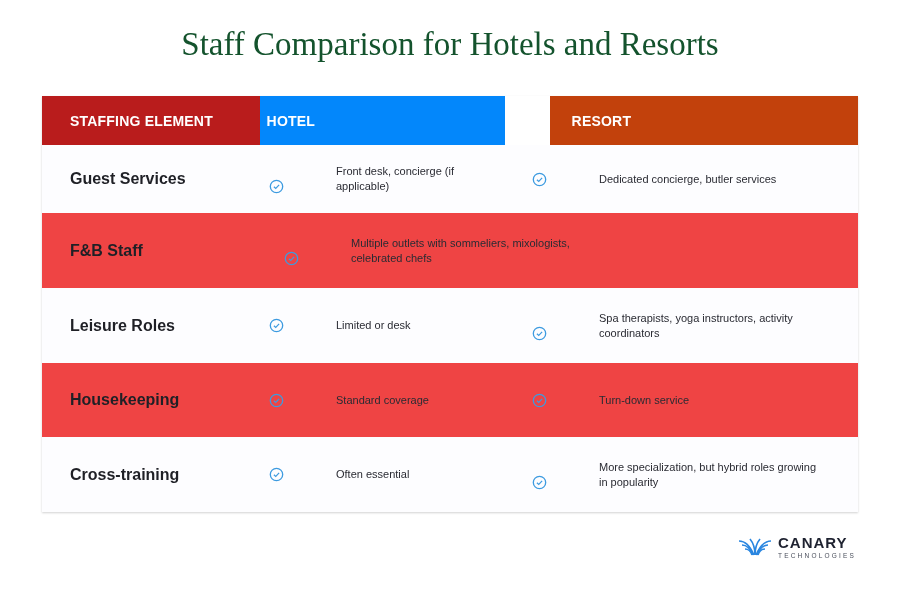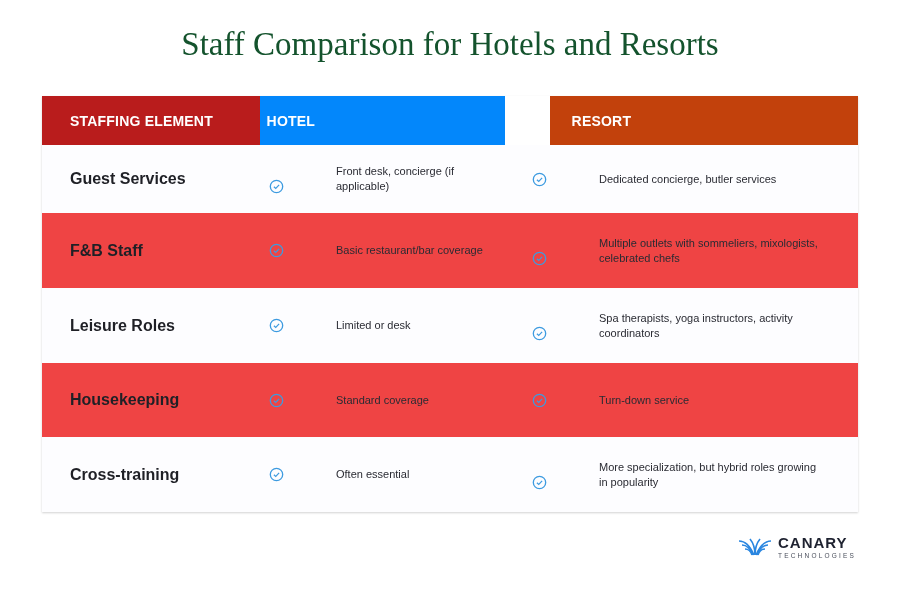--- a/index.html
+++ b/index.html
@@ -70,29 +70,20 @@
             <circle cx="8" cy="8" r="6.6" fill="none" stroke="#3d9be0" stroke-width="1.4"></circle>
             <path d="M5.2 8.2 L7.2 10 L10.8 6.3" fill="none" stroke="#3d9be0" stroke-width="1.3"></path>
           </svg>
           <span>Dedicated concierge, butler services</span>
         </div>
       </div>
   </div>
 
   <div class="row even" style="height:75px">
     <div class="cell c1">F&amp;B Staff</div>
-    <div class="cell c2">
-        <div class="val">
-          <svg class="check" viewBox="0 0 16 16">
-            <circle cx="8" cy="8" r="6.6" fill="none" stroke="#3d9be0" stroke-width="1.4"></circle>
-            <path d="M5.2 8.2 L7.2 10 L10.8 6.3" fill="none" stroke="#3d9be0" stroke-width="1.3"></path>
-          </svg>
-          <span>Basic restaurant/bar coverage</span>
-        </div>
-      </div>
     <div class="cell c3">
         <div class="val">
           <svg class="check" viewBox="0 0 16 16">
             <circle cx="8" cy="8" r="6.6" fill="none" stroke="#3d9be0" stroke-width="1.4"></circle>
             <path d="M5.2 8.2 L7.2 10 L10.8 6.3" fill="none" stroke="#3d9be0" stroke-width="1.3"></path>
           </svg>
           <span style="width:220px">Multiple outlets with sommeliers, mixologists, celebrated chefs</span>
         </div>
       </div>
   </div>

